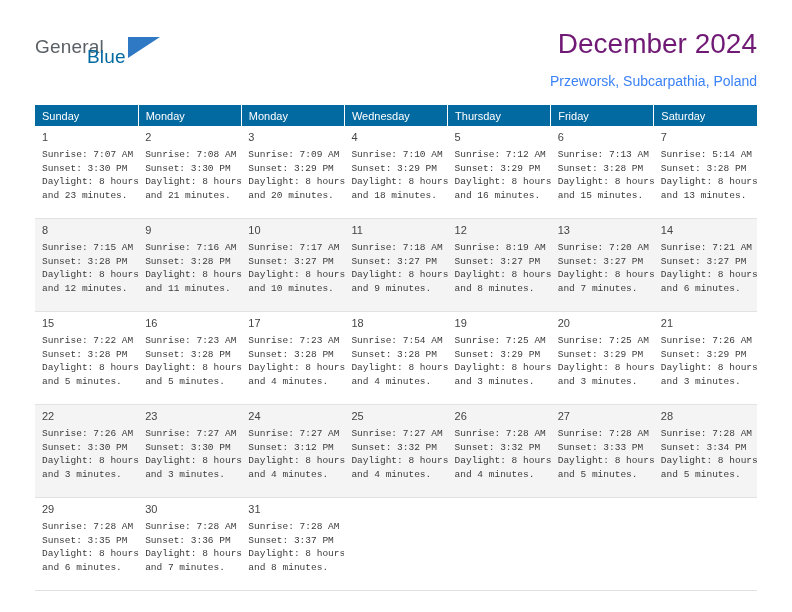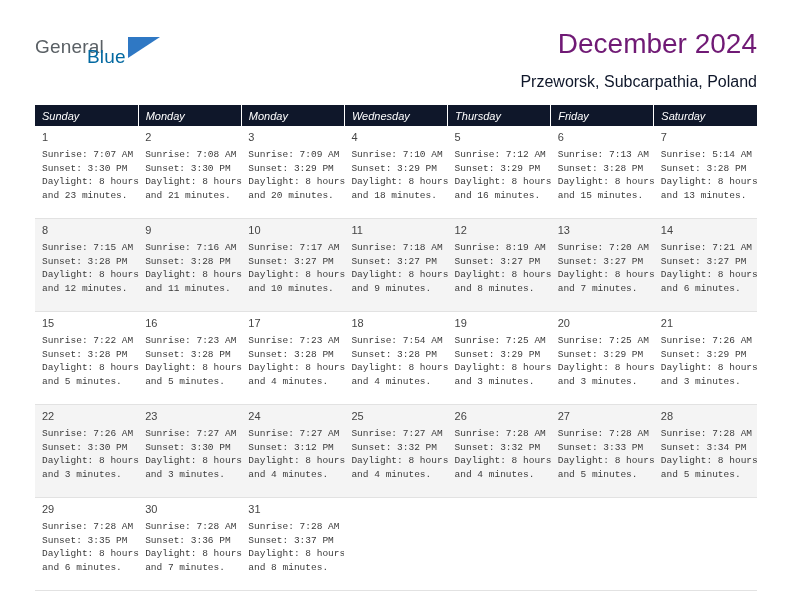--- a/index.html
+++ b/index.html
@@ -66,44 +66,43 @@
     top: 0;
     font-size: 28px;
     color: #701a75;
     text-align: right;
     white-space: nowrap;
   }
   .subtitle {
     position: absolute;
     right: 0;
     top: 45px;
-    font-size: 16px;
-    color: #0f172a;
+    font-size: 14px;
+    color: #3b82f6;
     text-align: left;
     white-space: nowrap;
   }
   
   .calendar {
     position: absolute;
     left: 35px;
     top: 105px;
     width: 722px;
     border-collapse: collapse;
     table-layout: fixed;
   }
   .calendar th {
-    background: #0f172a;
+    background: #0369a1;
     color: #ffffff;
     font-size: 11px;
     font-weight: normal;
     text-align: left;
     padding: 4px 0 4px 7px;
     border-right: 1px solid #ffffff;
     height: 13px;
-    font-style: italic;
   }
   .calendar th:last-child {
     border-right: none;
   }
   .calendar td {
     vertical-align: top;
     padding: 0;
     height: 92px;
     width: 103.1px;
     border-bottom: 1px solid #e2e2e2;

